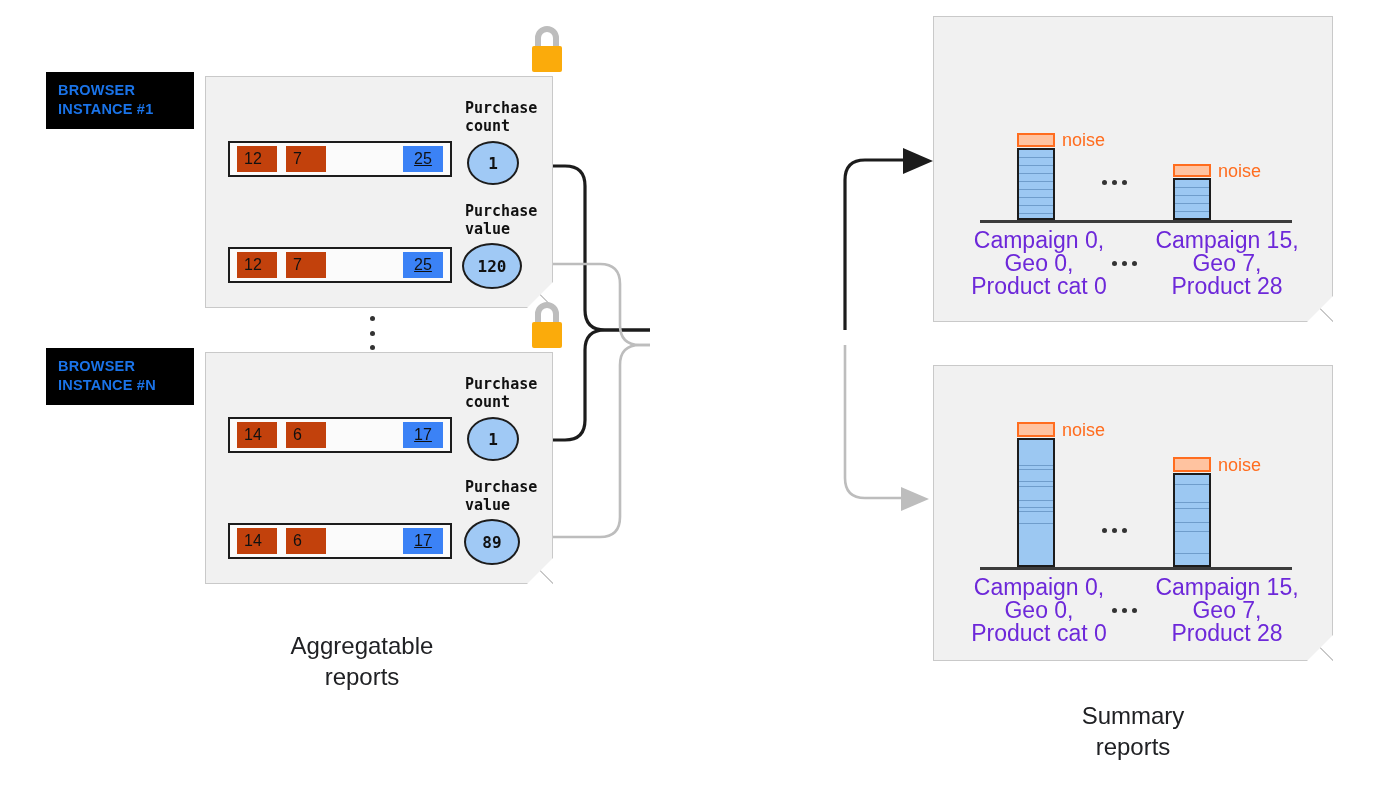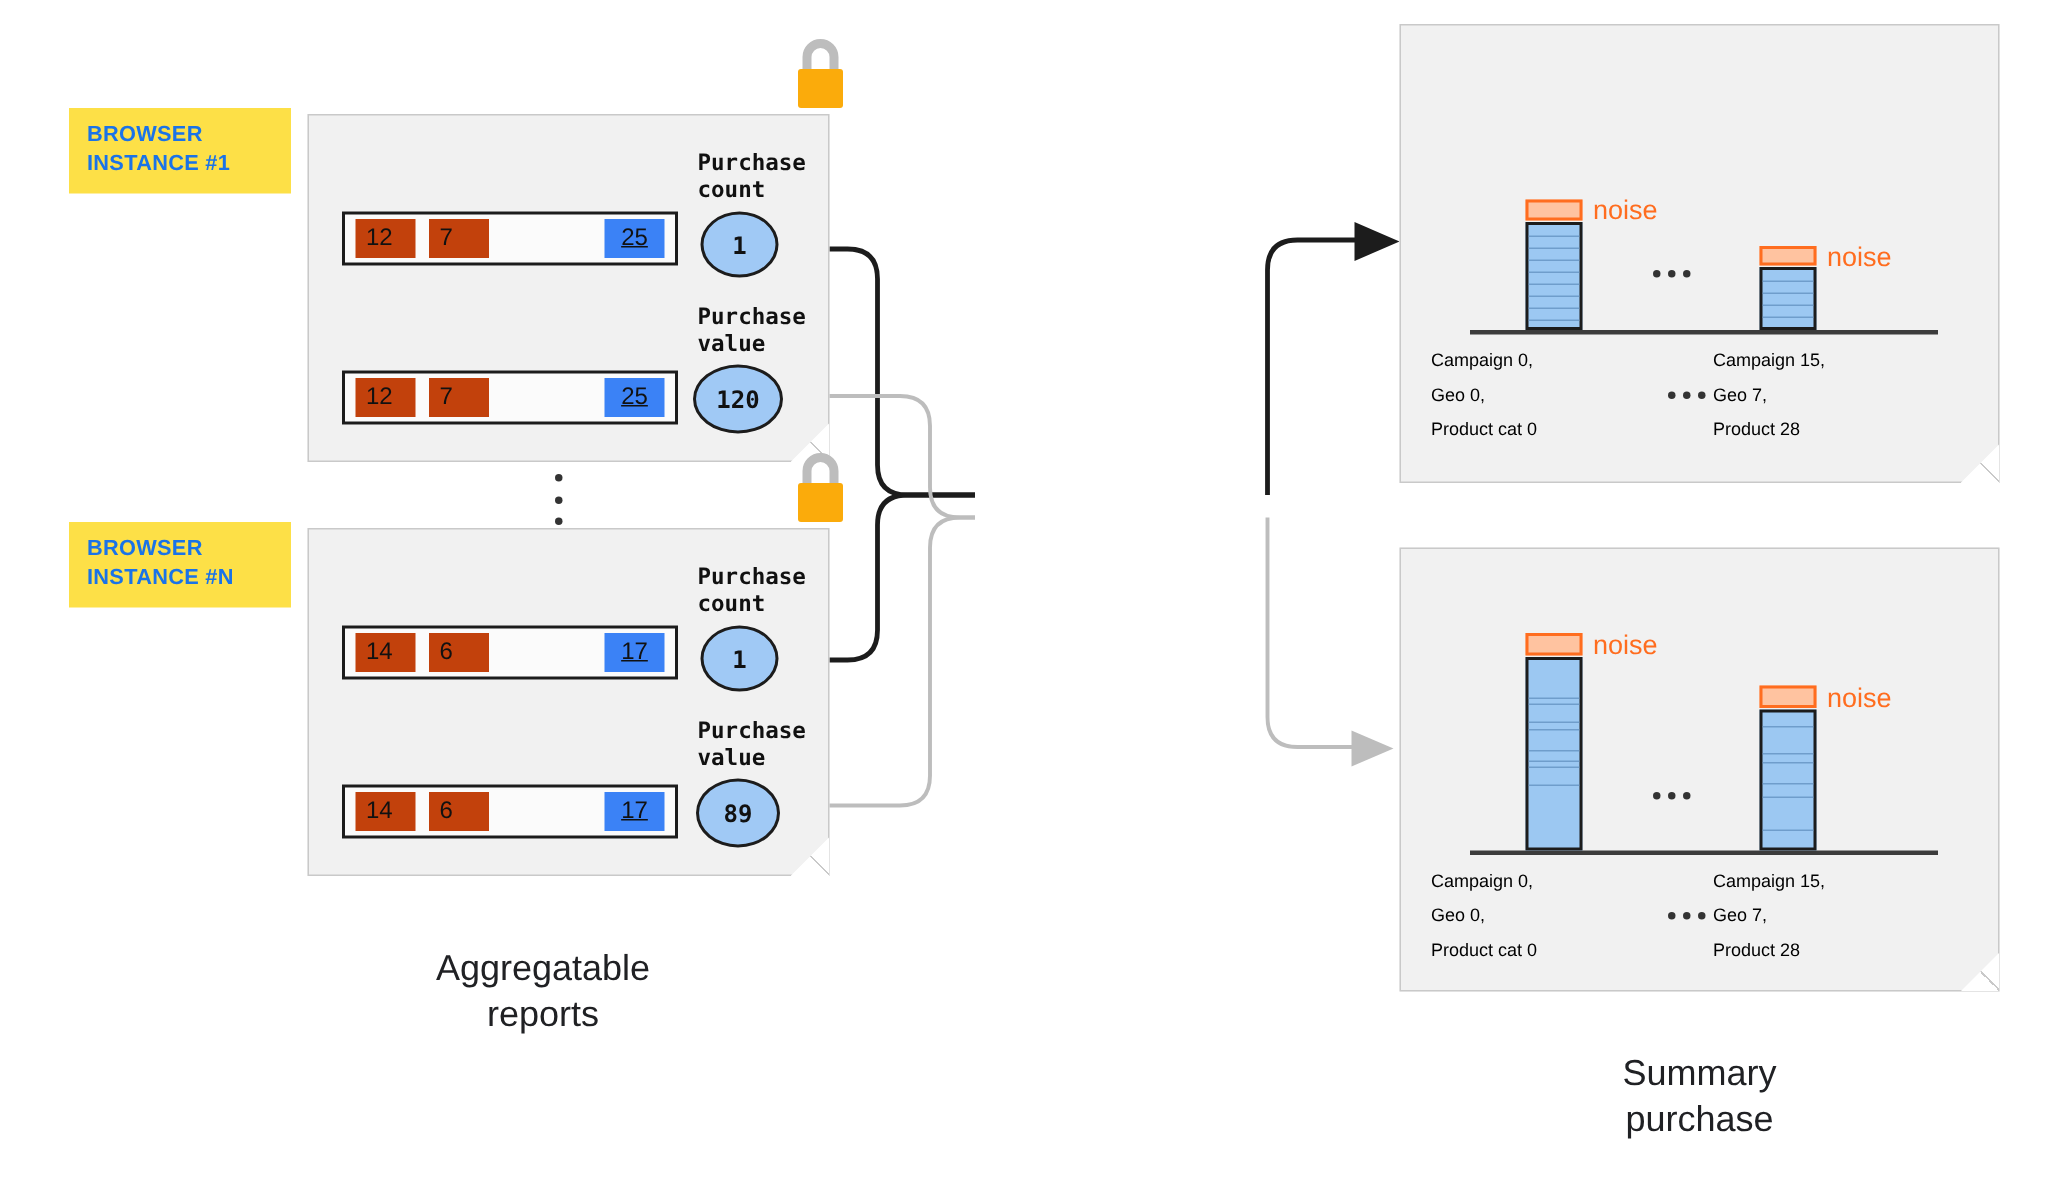--- a/index.html
+++ b/index.html
@@ -22,21 +22,21 @@
   svg.wires {
     position: absolute;
     left: 0; top: 0;
     width: 1374px; height: 798px;
     pointer-events: none;
   }
 
   
   .browser-tag {
     position: absolute;
-    background: #fde047;
+    background: #000000;
     color: #1a73e8;
     font-weight: bold;
     font-size: 14.5px;
     line-height: 19px;
     letter-spacing: .2px;
     padding: 9px 12px 10px 12px;
     white-space: pre-line;
   }
   #tag1 { left: 46px; top: 72px; width: 124px; }
   #tag2 { left: 46px; top: 348px; width: 124px; }
@@ -203,24 +203,24 @@
     background: #ffc3a0;
   }
   .noise-label {
     position: absolute;
     color: #ff6d1f;
     font-size: 18px;
     line-height: 20px;
   }
   .cat-label {
     position: absolute;
-    text-align: left;
-    font-size: 12px;
+    text-align: center;
+    font-size: 23px;
     line-height: 23px;
-    color: #000000;
+    color: #6d28d9;
     white-space: pre-line;
   }
   .hdots {
     position: absolute;
     display: flex;
     gap: 5px;
   }
   .hdots i {
     width: 5px; height: 5px;
     border-radius: 50%;
@@ -439,15 +439,15 @@
         <i></i>
     </div>
     <div class="cat-label" style="left:208px; top:210px; width:170px;">Campaign 15,
 Geo 7,
 Product 28</div>
   </div>
 
   <div class="caption" id="cap-left">Aggregatable
 reports</div>
   <div class="caption" id="cap-right">Summary
-purchase</div>
+reports</div>
 
 </div>
 
 </body></html>

